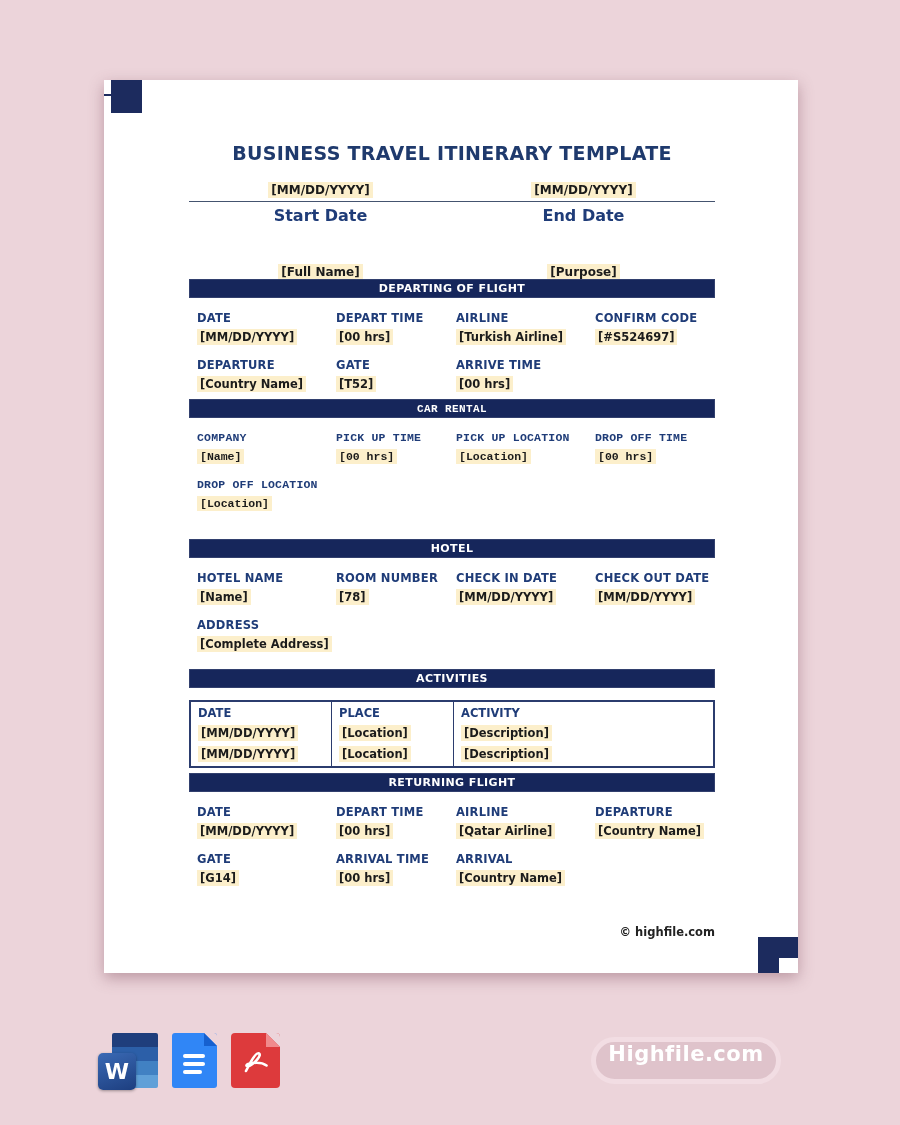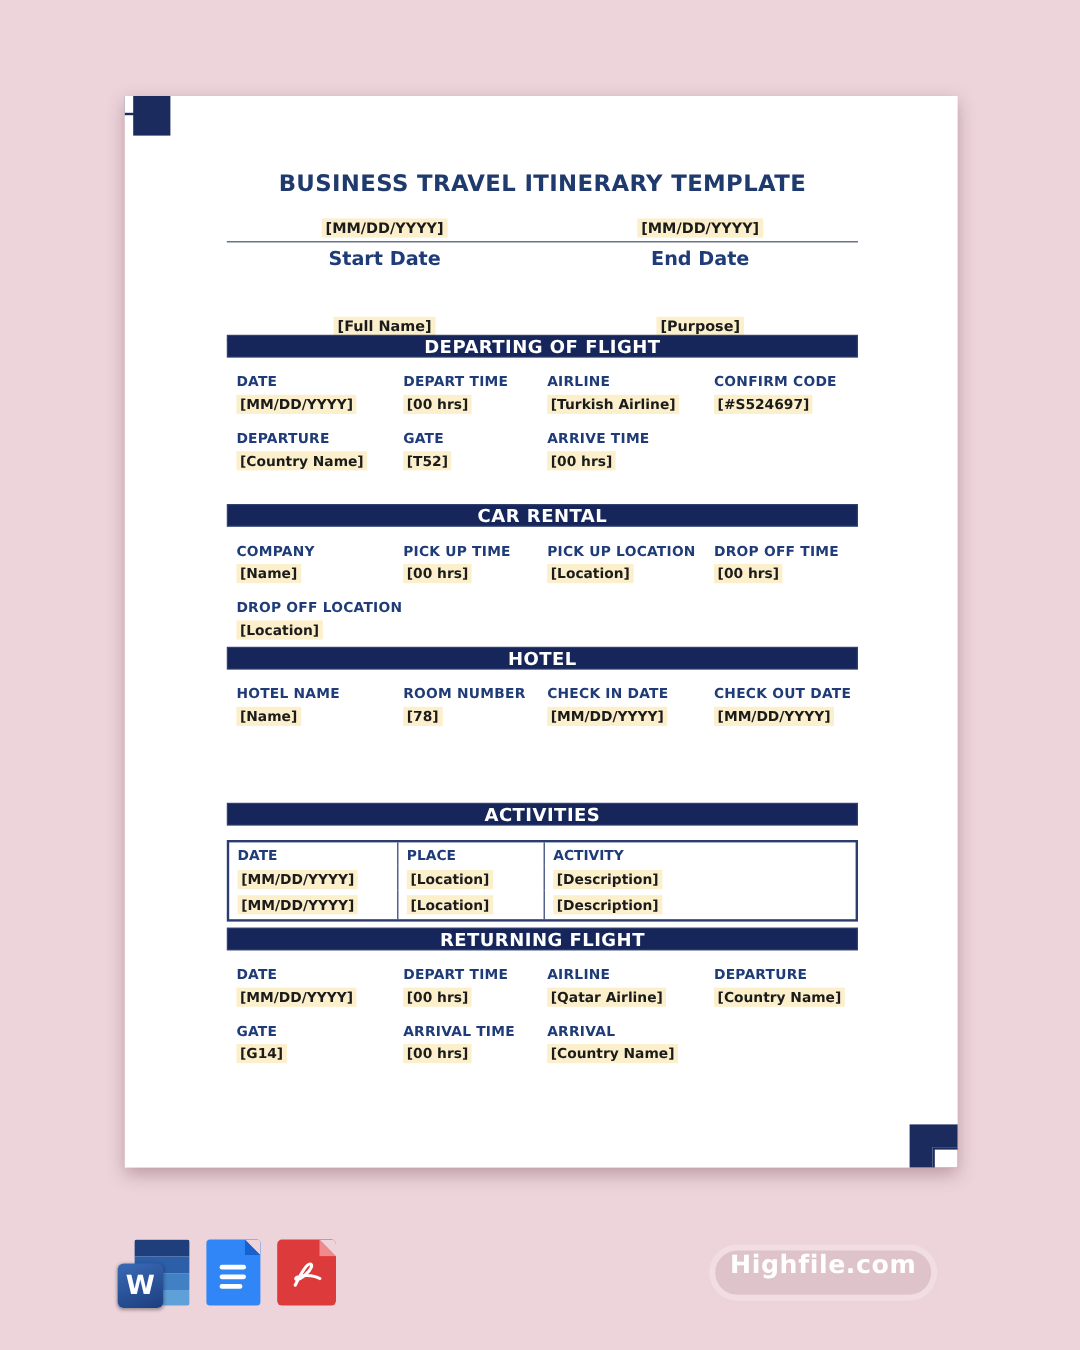--- a/index.html
+++ b/index.html
@@ -37,21 +37,21 @@
   .top-labs{display:grid;grid-template-columns:1fr 1fr;margin-top:4px;}
   .top-labs div{text-align:center;font-size:16px;font-weight:bold;color:var(--label-blue);}
   .hl{background:var(--hl);color:var(--ink);font-size:11.5px;font-weight:600;
       padding:1px 3px;white-space:nowrap;}
   .top-pair .hl{font-size:12px;}
 
   
   .section{position:absolute;left:85px;width:526px;}
   .section-bar{height:19px;background:var(--bar);box-shadow:inset 0 0 0 1px rgba(255,255,255,.12);
                display:flex;align-items:center;justify-content:center;}
-  .section-bar span{color:#fff;font-size:15px;font-weight:bold;letter-spacing:.4px;}
+  .section-bar span{color:#fff;font-size:11px;font-weight:bold;letter-spacing:.4px;}
   .srow{display:grid;grid-template-columns:139px 120px 139px 1fr;padding-left:8px;margin-top:13px;}
   .cell .flab{font-size:11.5px;font-weight:bold;color:var(--label-blue);line-height:14px;
               letter-spacing:.2px;white-space:nowrap;}
   .cell .fval{display:inline-block;margin-top:4px;}
 
   
   .act-table{margin-top:12px;border:2px solid var(--tborder);display:grid;
              grid-template-columns:141px 122px 1fr;background:#fff;}
   .act-cell{padding:1px 7px;border-right:1px solid var(--tborder);}
   .act-cell.last{border-right:none;}
@@ -137,21 +137,21 @@
             <div class="cell"><div class="flab">DEPART TIME</div><span class="hl fval">[00 hrs]</span></div>
             <div class="cell"><div class="flab">AIRLINE</div><span class="hl fval">[Turkish Airline]</span></div>
             <div class="cell"><div class="flab">CONFIRM CODE</div><span class="hl fval">[#S524697]</span></div>
           </div>
           <div class="srow">
             <div class="cell"><div class="flab">DEPARTURE</div><span class="hl fval">[Country Name]</span></div>
             <div class="cell"><div class="flab">GATE</div><span class="hl fval">[T52]</span></div>
             <div class="cell"><div class="flab">ARRIVE TIME</div><span class="hl fval">[00 hrs]</span></div>
           </div>
         </div>
-        <div class="section" style="top: 340px;">
+        <div class="section" style="top: 319px; font-family: Liberation Mono, monospace;">
           <div class="section-bar">
             <span>CAR RENTAL</span>
           </div>
           <div class="srow">
             <div class="cell"><div class="flab">COMPANY</div><span class="hl fval">[Name]</span></div>
             <div class="cell"><div class="flab">PICK UP TIME</div><span class="hl fval">[00 hrs]</span></div>
             <div class="cell"><div class="flab">PICK UP LOCATION</div><span class="hl fval">[Location]</span></div>
             <div class="cell"><div class="flab">DROP OFF TIME</div><span class="hl fval">[00 hrs]</span></div>
           </div>
           <div class="srow">
@@ -160,20 +160,23 @@
         </div>
         <div class="section" style="top: 459px;">
           <div class="section-bar">
             <span>HOTEL</span>
           </div>
           <div class="srow">
             <div class="cell"><div class="flab">HOTEL NAME</div><span class="hl fval">[Name]</span></div>
             <div class="cell"><div class="flab">ROOM NUMBER</div><span class="hl fval">[78]</span></div>
             <div class="cell"><div class="flab">CHECK IN DATE</div><span class="hl fval">[MM/DD/YYYY]</span></div>
             <div class="cell"><div class="flab">CHECK OUT DATE</div><span class="hl fval">[MM/DD/YYYY]</span></div>
+          </div>
+          <div class="srow">
+            <div class="cell"><div class="flab">ADDRESS</div><span class="hl fval">[Complete Address]</span></div>
           </div>
         </div>
         <div class="section" style="top: 589px;">
           <div class="section-bar">
             <span>ACTIVITIES</span>
           </div>
           <div class="act-table">
             <div class="act-cell head">DATE</div>
             <div class="act-cell head">PLACE</div>
             <div class="act-cell head last">ACTIVITY</div>
@@ -196,20 +199,21 @@
             <div class="cell"><div class="flab">DEPARTURE</div><span class="hl fval">[Country Name]</span></div>
           </div>
           <div class="srow">
             <div class="cell"><div class="flab">GATE</div><span class="hl fval">[G14]</span></div>
             <div class="cell"><div class="flab">ARRIVAL TIME</div><span class="hl fval">[00 hrs]</span></div>
             <div class="cell"><div class="flab">ARRIVAL</div><span class="hl fval">[Country Name]</span></div>
           </div>
         </div>
       </div>
 
+    <div class="copyright">© highfile.com</div>
   </div>
 
   <div class="dl-icons">
     <div class="word-icon">
       <div class="word-stripes">
         <i class="ws1"></i>
           <i class="ws2"></i>
           <i class="ws3"></i>
           <i class="ws4"></i>
       </div>

